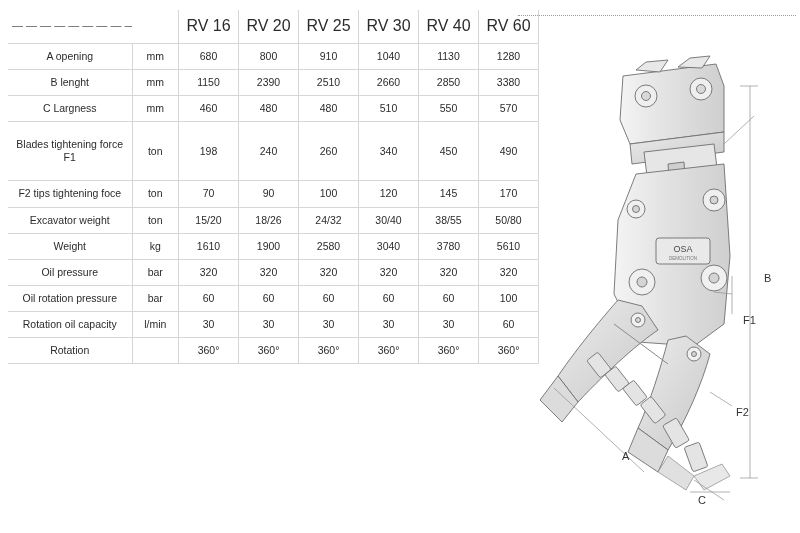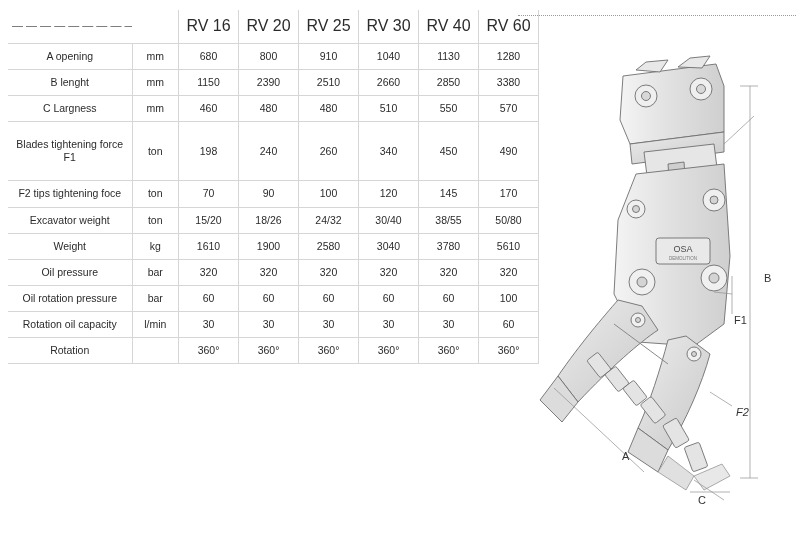--- a/index.html
+++ b/index.html
@@ -340,18 +340,18 @@
 
       <line x1="36" y1="364" x2="126" y2="448"></line>
 
       <line x1="176" y1="456" x2="206" y2="476"></line>
       <line x1="172" y1="468" x2="212" y2="468"></line>
     </g>
 
   </svg>
 
   <div class="dimlabel" style="left:246px; top:262px;">B</div>
-  <div class="dimlabel" style="left:216px; top:304px;">F1</div>
-  <div class="dimlabel" style="left:218px; top:396px;font-style:italic;">F2</div>
+  <div class="dimlabel" style="left:225px; top:304px;">F1</div>
+  <div class="dimlabel" style="left:218px; top:396px;">F2</div>
   <div class="dimlabel" style="left:104px; top:440px;">A</div>
   <div class="dimlabel" style="left:180px; top:484px;">C</div>
 
 </div>
 
 </body></html>

